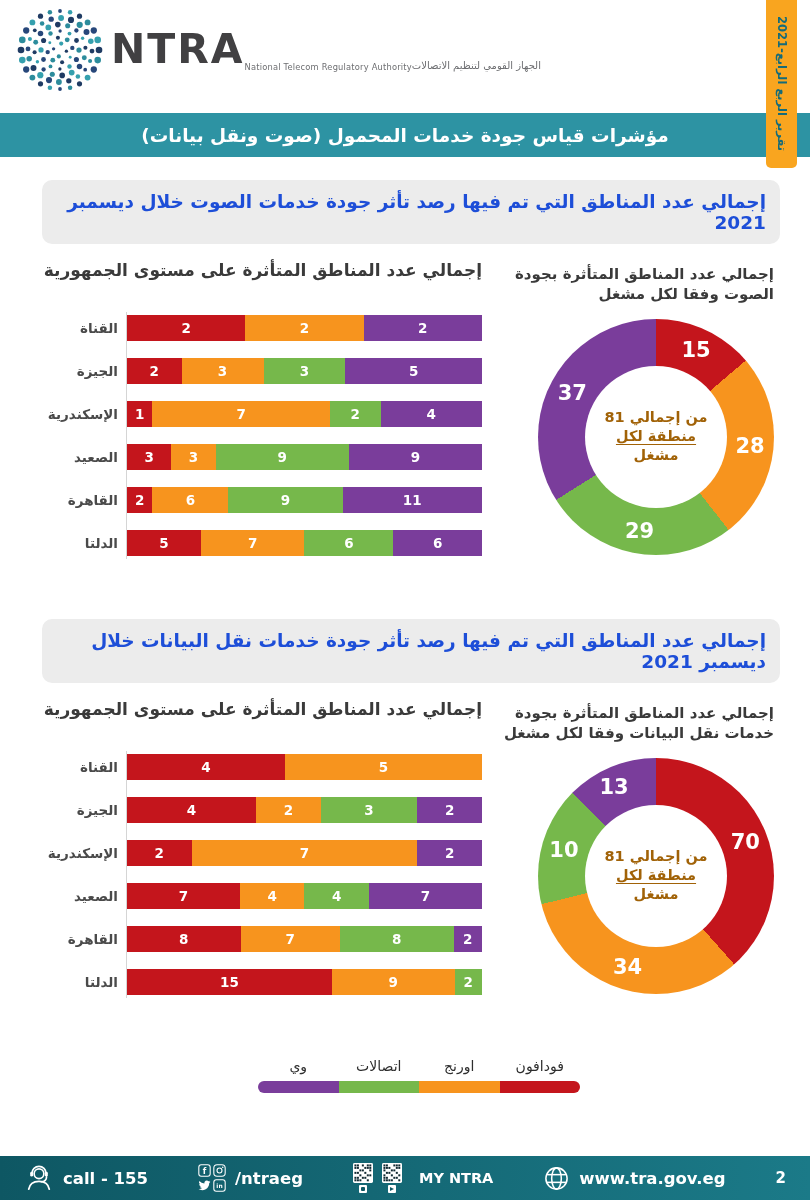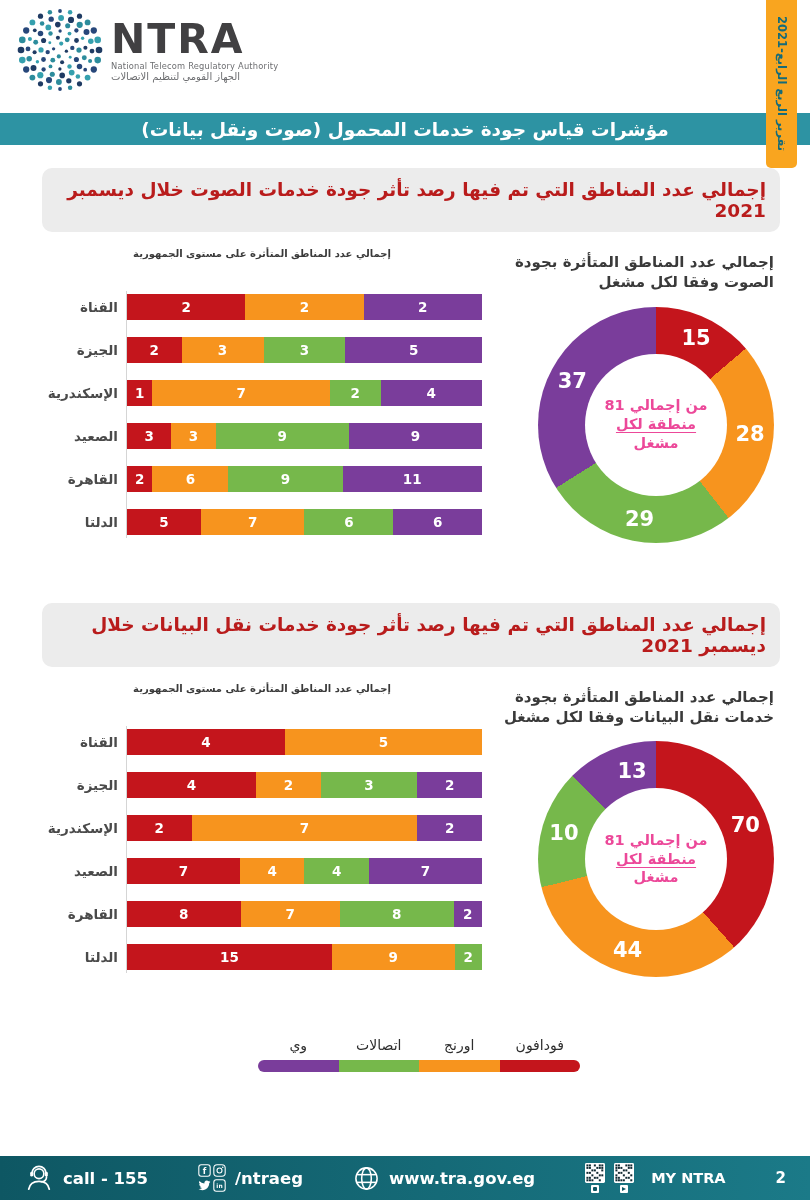--- a/index.html
+++ b/index.html
@@ -7,54 +7,54 @@
         font-family:"DejaVu Sans","Liberation Sans",sans-serif;}
 
   
   .side-tab{position:absolute;top:0;right:13px;width:31px;height:168px;background:#F9A51F;
             border-radius:0 0 5px 5px;z-index:6;display:flex;align-items:center;justify-content:center;
             writing-mode:vertical-rl;color:#146B7A;font-weight:bold;font-size:11.5px;letter-spacing:.5px;}
 
   
   header{position:relative;height:113px;}
   .logo{position:absolute;left:16px;top:6px;display:flex;align-items:center;gap:7px;}
-  .logo-text{display:flex;flex-direction:column;line-height:1.05;}
+  .logo-text{display:flex;flex-direction:row;line-height:1.05;align-items:flex-end;}
   .logo-acronym{font-size:41px;font-weight:bold;color:#414042;letter-spacing:2px;}
   .logo-en{font-size:8.3px;color:#6D6E71;margin-top:1px;letter-spacing:.2px;}
   .logo-ar{font-size:10px;color:#6D6E71;direction:rtl;text-align:left;margin-top:1px;}
   .report-title{position:absolute;left:40px;right:40px;top:72px;text-align:center;direction:rtl;
                 color:#F7941E;font-size:19px;font-weight:bold;}
-  .banner{height:32px;background:#2D93A3;color:#fff;display:flex;align-items:center;justify-content:center;
+  .banner{height:44px;background:#2D93A3;color:#fff;display:flex;align-items:center;justify-content:center;
           font-size:18.5px;font-weight:bold;direction:rtl;}
 
   
   main{padding:0 30px 0 42px;}
   .section-box{margin-top:23px;height:64px;background:#ECECEC;border-radius:10px;display:flex;
-               align-items:center;justify-content:center;direction:rtl;color:#b91c1c;
+               align-items:center;justify-content:center;direction:rtl;color:#1d4ed8;
                font-size:18.5px;font-weight:bold;padding:0 14px;}
   .section-box.second{margin-top:60px;}
   .charts-row{display:flex;align-items:flex-start;margin-top:16px;}
   .bars-block{width:440px;flex:0 0 auto;}
-  .chart-title{text-align:center;direction:rtl;font-size:10px;font-weight:bold;color:#3A3A3A;margin-bottom:32px;}
+  .chart-title{direction:rtl;font-size:17px;font-weight:bold;color:#3A3A3A;margin-bottom:32px;}
   .bars{padding:3px 0;border-left:1px solid #D5D5D5;margin-left:84px;}
   .bar-row{display:flex;align-items:center;height:26px;margin-bottom:17px;position:relative;}
   .bar-row:last-child{margin-bottom:0;}
   .bar-label{position:absolute;right:100%;margin-right:9px;width:80px;text-align:right;direction:rtl;
              font-size:13.5px;font-weight:bold;color:#4A4A4A;white-space:nowrap;}
   .bar-track{flex:1;height:26px;display:flex;}
   .bar-seg{height:100%;display:flex;align-items:center;justify-content:center;
            color:#fff;font-size:13.5px;font-weight:bold;}
 
   .donut-block{flex:1;padding-left:10px;}
   .donut-title{direction:rtl;font-size:15px;font-weight:bold;color:#3A3A3A;
                line-height:1.35;margin:4px 6px 0 0;}
   .donut{position:relative;width:236px;height:236px;border-radius:50%;margin:14px 6px 0 auto;}
   .donut-hole{position:absolute;left:50%;top:50%;width:142px;height:142px;margin:-71px 0 0 -71px;
               background:#fff;border-radius:50%;display:flex;flex-direction:column;align-items:center;
-              justify-content:center;direction:rtl;color:#ec4899;font-weight:bold;font-size:14.5px;line-height:1.3;}
+              justify-content:center;direction:rtl;color:#a16207;font-weight:bold;font-size:14.5px;line-height:1.3;}
   .donut-hole .center-line:nth-child(2){text-decoration:underline;text-underline-offset:3px;}
   .donut-label{position:absolute;transform:translate(-50%,-50%);color:#fff;font-size:21px;font-weight:bold;}
 
   
   .legend{width:322px;margin:60px auto 0;margin-left:216px;}
   .legend-labels{display:flex;margin-bottom:7px;}
   .legend-labels div{flex:1;text-align:center;direction:rtl;font-size:14px;font-weight:normal;color:#2E2E2E;}
   .legend-strip{display:flex;height:12px;border-radius:6px;overflow:hidden;}
   .legend-strip div{flex:1;}
 
@@ -312,23 +312,23 @@
                   <div class="bar-seg" style="width: 34.6154%; background: rgb(247, 148, 30);">9</div>
                   <div class="bar-seg" style="width: 7.69231%; background: rgb(118, 184, 75);">2</div>
                 </div>
               </div>
             </div>
         </div>
         <div class="donut-block">
           <div class="donut-title">إجمالي عدد المناطق المتأثرة بجودة خدمات نقل البيانات وفقا لكل مشغل</div>
           <div class="donut" style="background: conic-gradient(rgb(196, 21, 28) 0deg, rgb(196, 21, 28) 138.462deg, rgb(247, 148, 30) 138.462deg, rgb(247, 148, 30) 256.154deg, rgb(118, 184, 75) 256.154deg, rgb(118, 184, 75) 315deg, rgb(122, 61, 155) 315deg, rgb(122, 61, 155) 360deg);">
               <div class="donut-label" style="left: 207.369px; top: 84.1069px;">70</div>
-              <div class="donut-label" style="left: 89.5647px; top: 209.252px;">44</div>
+              <div class="donut-label" style="left: 89.5647px; top: 209.252px;">34</div>
               <div class="donut-label" style="left: 25.9306px; top: 92.3337px;">10</div>
-              <div class="donut-label" style="left: 94px; top: 29.6956px;">13</div>
+              <div class="donut-label" style="left: 76px; top: 29.6956px;">13</div>
               <div class="donut-hole">
                 <div class="center-line">من إجمالي 81</div>
                 <div class="center-line">منطقة لكل</div>
                 <div class="center-line">مشغل</div>
               </div>
             </div>
         </div>
       </div>
     </section>
 
@@ -375,30 +375,20 @@
         </svg>
         <svg width="13" height="13" viewBox="0 0 24 24">
           <path fill="#fff" d="M23 4.9c-.8.4-1.7.6-2.6.8a4.5 4.5 0 0 0 2-2.5c-.9.5-1.9.9-2.9 1.1a4.5 4.5 0 0 0-7.7 4.1A12.8 12.8 0 0 1 2.5 3.7a4.5 4.5 0 0 0 1.4 6 4.4 4.4 0 0 1-2-.6v.1a4.5 4.5 0 0 0 3.6 4.4 4.5 4.5 0 0 1-2 .1 4.5 4.5 0 0 0 4.2 3.1A9 9 0 0 1 1 18.6a12.7 12.7 0 0 0 6.9 2c8.3 0 12.8-6.9 12.8-12.8v-.6c.9-.6 1.6-1.4 2.3-2.3z"></path>
         </svg>
         <svg width="13" height="13" viewBox="0 0 24 24">
           <rect x="1.5" y="1.5" width="21" height="21" rx="4.5" fill="none" stroke="#fff" stroke-width="2"></rect>
           <text x="12" y="17.5" font-size="11" font-weight="bold" fill="#fff" text-anchor="middle" font-family="DejaVu Sans">in</text>
         </svg>
       </div>
       <span class="f-text">/ntraeg</span>
-    </div>
-
-    <div class="f-group">
-      <svg width="27" height="27" viewBox="0 0 28 28" fill="none" stroke="#fff" stroke-width="1.6">
-        <circle cx="14" cy="14" r="11"></circle>
-        <ellipse cx="14" cy="14" rx="5" ry="11"></ellipse>
-        <line x1="3.4" y1="10" x2="24.6" y2="10"></line>
-        <line x1="3.4" y1="18" x2="24.6" y2="18"></line>
-      </svg>
-      <span class="f-text">www.tra.gov.eg</span>
     </div>
 
     <div class="f-group">
       <div class="qr-wrap">
         <svg class="qr" width="20" height="20" viewBox="0 0 21 21">
             <rect width="21" height="21" rx="1.5" fill="#fff"></rect>
             <rect x="1.5" y="1.5" width="2.1" height="2.1" fill="#132A33"></rect>
             <rect x="4.1" y="1.5" width="2.1" height="2.1" fill="#132A33"></rect>
             <rect x="9.3" y="1.5" width="2.1" height="2.1" fill="#132A33"></rect>
             <rect x="14.5" y="1.5" width="2.1" height="2.1" fill="#132A33"></rect>
@@ -462,16 +452,26 @@
             <rect x="9.3" y="17.1" width="2.1" height="2.1" fill="#132A33"></rect>
             <rect x="17.1" y="17.1" width="2.1" height="2.1" fill="#132A33"></rect>
           </svg>
         <div class="qr-sub">
             <div class="tri"></div>
           </div>
       </div>
       <span class="f-text small" style="margin-left:8px;">MY NTRA</span>
     </div>
 
+    <div class="f-group">
+      <svg width="27" height="27" viewBox="0 0 28 28" fill="none" stroke="#fff" stroke-width="1.6">
+        <circle cx="14" cy="14" r="11"></circle>
+        <ellipse cx="14" cy="14" rx="5" ry="11"></ellipse>
+        <line x1="3.4" y1="10" x2="24.6" y2="10"></line>
+        <line x1="3.4" y1="18" x2="24.6" y2="18"></line>
+      </svg>
+      <span class="f-text">www.tra.gov.eg</span>
+    </div>
+
     <span class="page-num">2</span>
   </footer>
 
 </div>
 
 </body></html>

